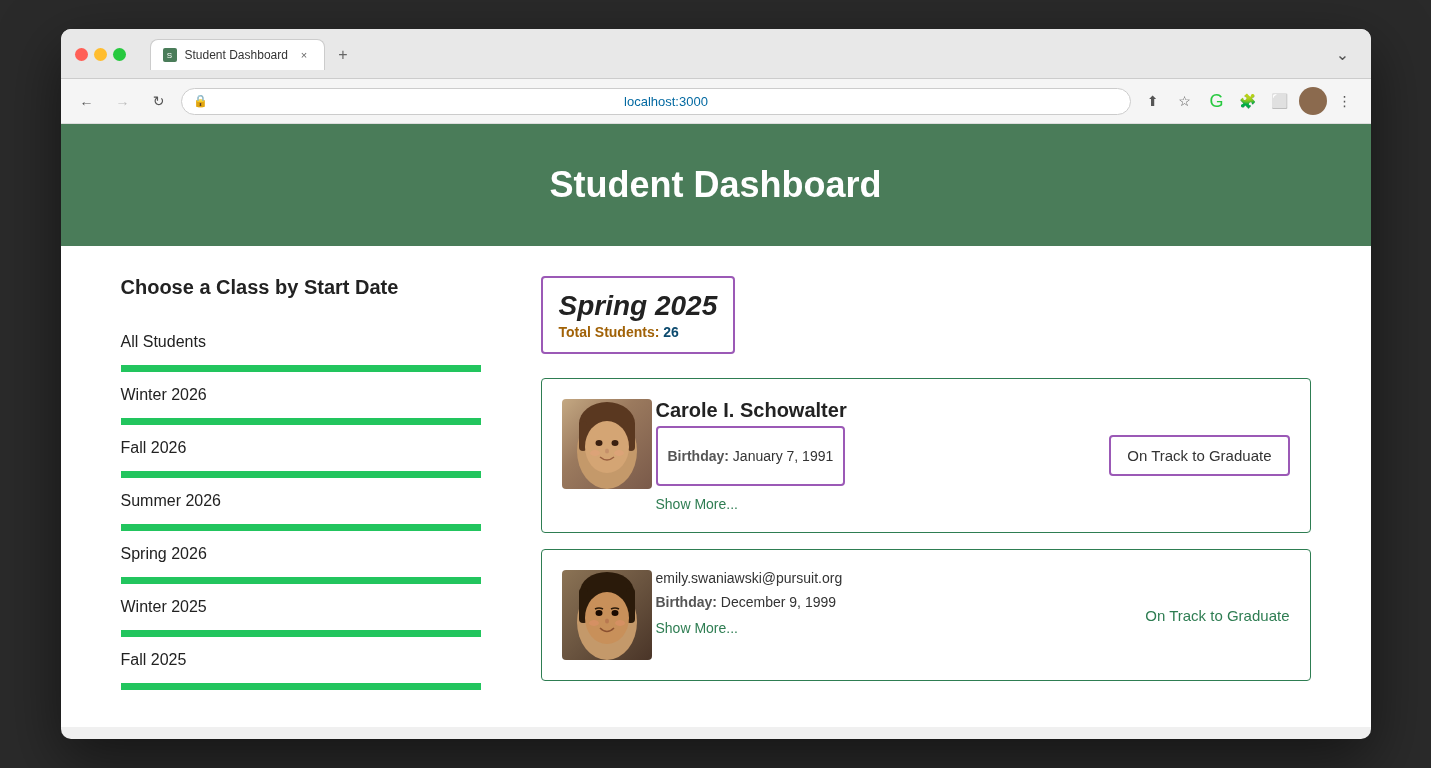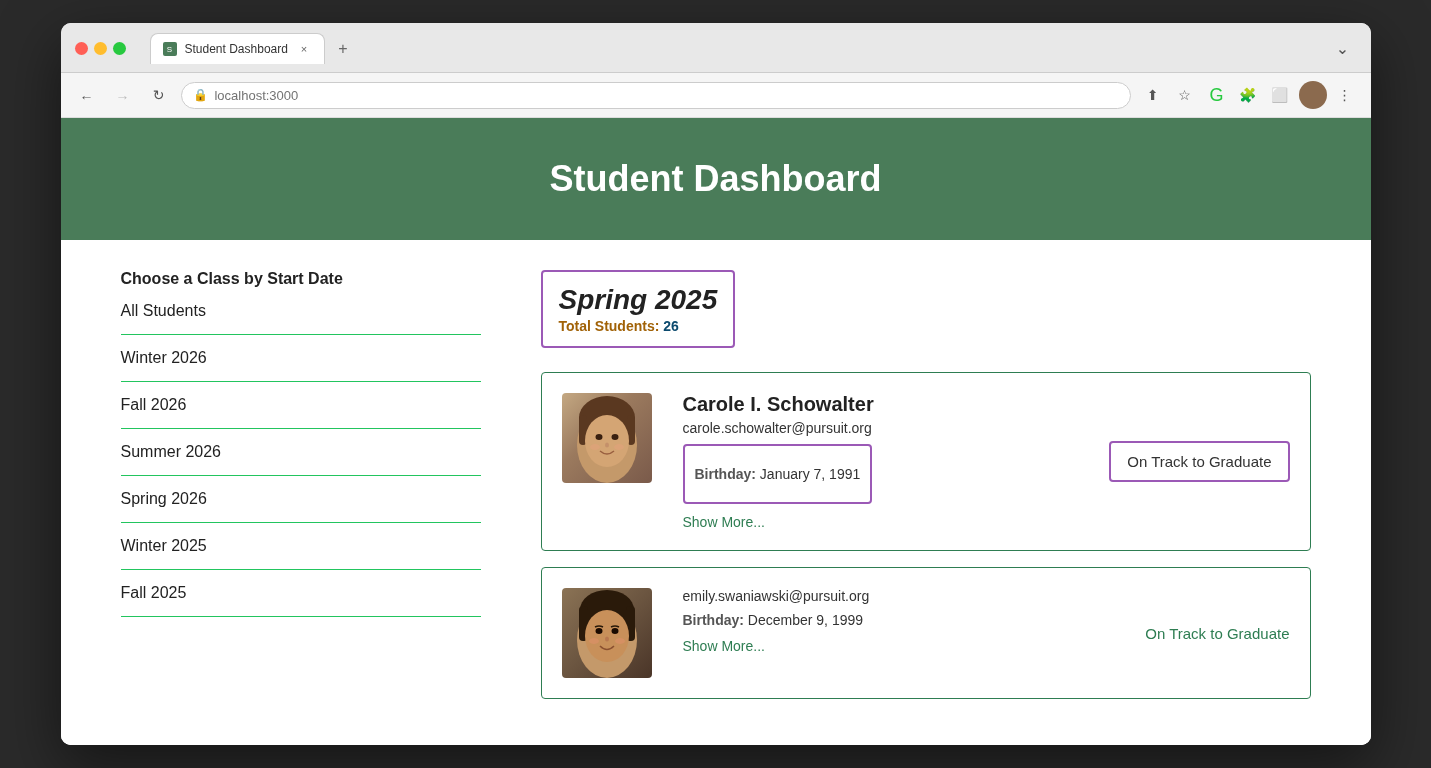--- a/index.html
+++ b/index.html
@@ -143,22 +143,23 @@
       gap: 6px;
     }
 
     .address-bar-lock {
       color: #666;
       font-size: 12px;
     }
 
     .address-bar-url {
       font-size: 13px;
-      color: #737373;
+      color: #0369a1;
       flex: 1;
+      text-align: center;
     }
 
     .toolbar-actions {
       display: flex;
       gap: 4px;
     }
 
     .toolbar-icon-btn {
       width: 28px;
       height: 28px;
@@ -210,31 +211,32 @@
       background: #fff;
     }
 
     
     .sidebar {
       width: 360px;
       flex-shrink: 0;
     }
 
     .sidebar-title {
-      font-size: 16px;
+      font-size: 20px;
       font-weight: 700;
       color: #222;
+      margin-bottom: 20px;
     }
 
     .sidebar-nav {
       list-style: none;
     }
 
     .sidebar-nav li {
-      border-bottom: 1px solid #22c55e;
+      border-bottom: 7px solid #22c55e;
       padding: 14px 0;
     }
 
     .sidebar-nav li a {
       text-decoration: none;
       color: #222;
       font-size: 16px;
       font-weight: 500;
       cursor: pointer;
       display: block;
@@ -272,21 +274,21 @@
     }
 
     
     .student-card {
       border: 1px solid #2e7d52;
       border-radius: 4px;
       padding: 20px;
       margin-bottom: 16px;
       display: flex;
       align-items: flex-start;
-      gap: 31px;
+      gap: 4px;
       background: #fff;
     }
 
     .student-avatar {
       width: 90px;
       height: 90px;
       border-radius: 4px;
       background: #c9b0a0;
       flex-shrink: 0;
       overflow: hidden;
@@ -491,21 +493,20 @@
               <ellipse cx="45" cy="52" rx="2" ry="2.5" fill="#c4906a"></ellipse>
 
               <path d="M38 58 Q45 64 52 58" stroke="#9a6040" stroke-width="1.5" fill="none"></path>
 
               <ellipse cx="33" cy="54" rx="5" ry="3" fill="#e8a080" opacity="0.4"></ellipse>
               <ellipse cx="57" cy="54" rx="5" ry="3" fill="#e8a080" opacity="0.4"></ellipse>
             </svg>
           </div>
           <div class="student-info">
             <div class="student-name">Carole I. Schowalter</div>
-            <div class="student-email">carole.schowalter@pursuit.org</div>
             <div class="student-birthday">
               <strong>Birthday:</strong>
               <span>January 7, 1991</span>
             </div>
             <a class="show-more-link">Show More...</a>
           </div>
           <div class="student-status">
             <div class="status-badge-outlined">On Track to Graduate</div>
           </div>
         </div>

